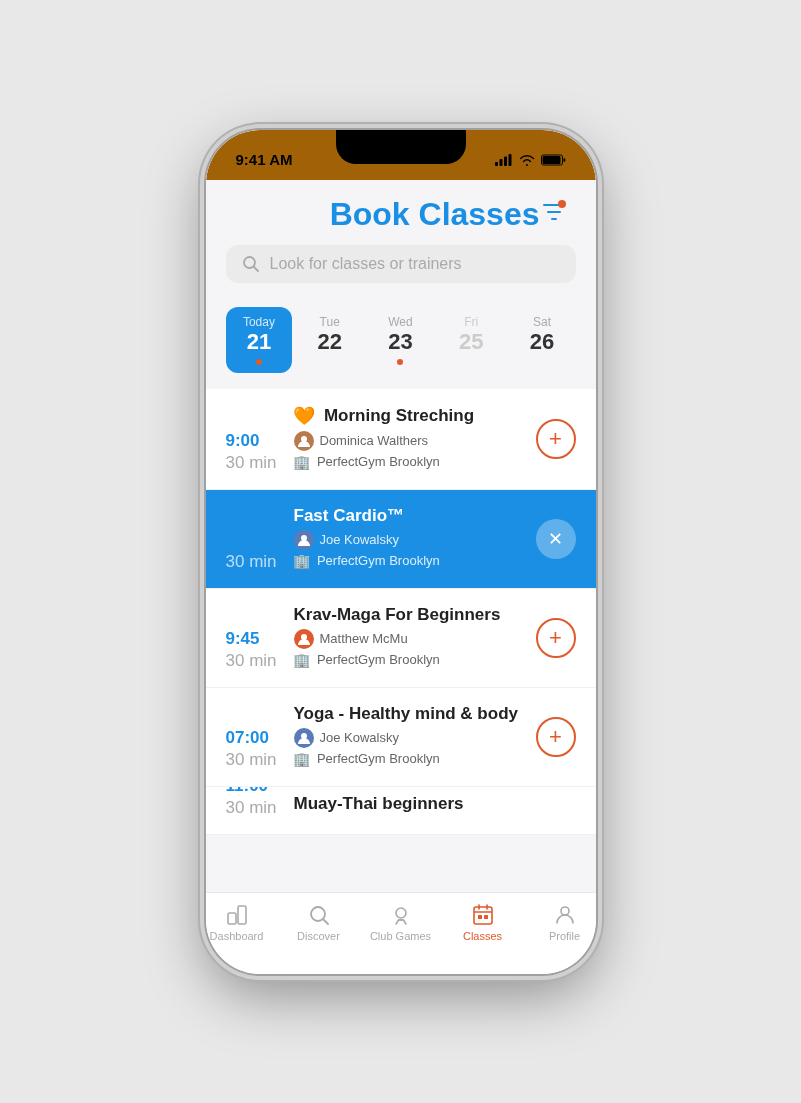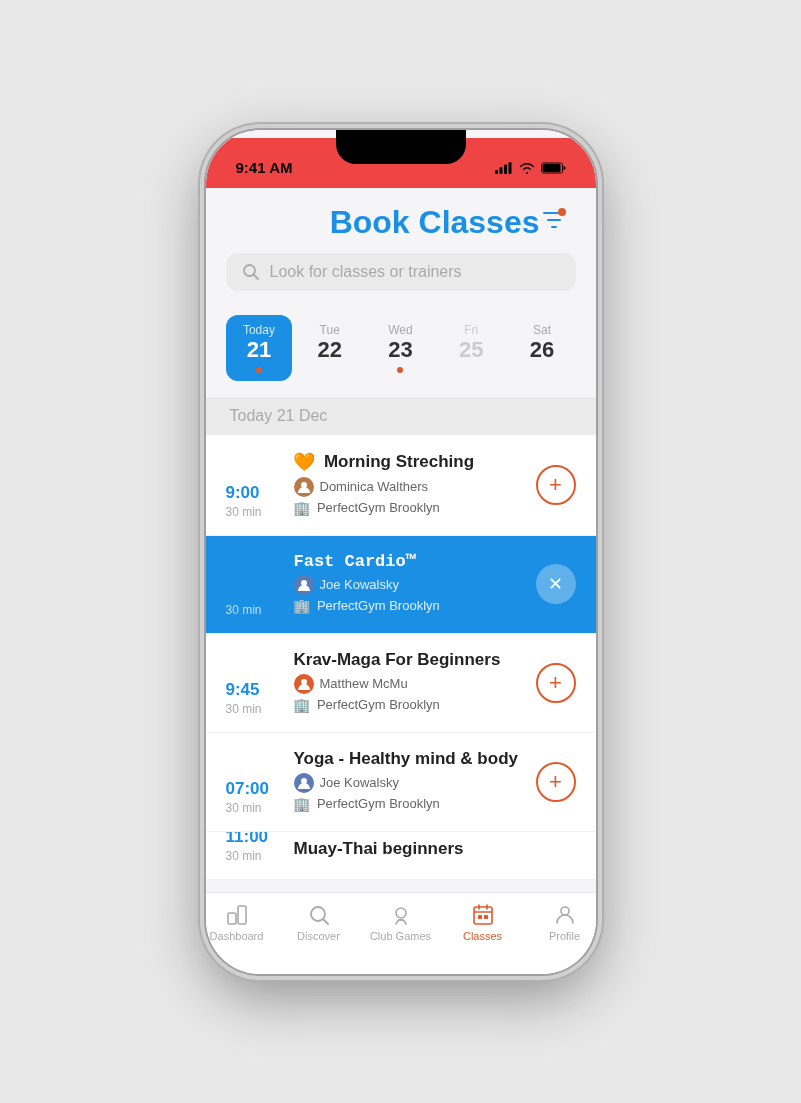--- a/index.html
+++ b/index.html
@@ -51,28 +51,27 @@
       height: 100%;
       background: #f5f5f7;
       border-radius: 54px;
       overflow: hidden;
       display: flex;
       flex-direction: column;
     }
     
     .status-bar {
       height: 50px;
-      background: #ef4444;
+      background: #a16207;
       display: flex;
       align-items: center;
       justify-content: space-between;
       padding: 0 30px;
       padding-top: 10px;
       flex-shrink: 0;
-      margin-top: 8px;
     }
     .status-time {
       font-size: 15px;
       font-weight: 600;
       color: #000;
     }
     .status-icons {
       display: flex;
       align-items: center;
       gap: 6px;
@@ -216,21 +215,21 @@
     }
     .class-time {
       font-size: 17px;
       font-weight: 700;
       color: #1a8fe3;
     }
     .class-item.highlighted .class-time {
       color: rgba(255,255,255,0.7);
     }
     .class-duration {
-      font-size: 12px;
+      font-size: 17px;
       color: #aaa;
       margin-top: 2px;
     }
     .class-item.highlighted .class-duration {
       color: rgba(255,255,255,0.7);
     }
     .class-info {
       flex: 1;
       padding-left: 8px;
     }
@@ -240,21 +239,20 @@
       gap: 8px;
       margin-bottom: 4px;
     }
     .class-name {
       font-size: 17px;
       font-weight: 600;
       color: #222;
     }
     .class-item.highlighted .class-name {
       color: #fff;
-      font-family: Liberation Mono, monospace;
     }
     .class-meta {
       display: flex;
       align-items: center;
       gap: 6px;
       margin-bottom: 3px;
     }
     .class-trainer, .class-gym {
       font-size: 13px;
       color: #666;
@@ -425,23 +423,20 @@
           <span class="date-num">25</span>
           <div class="dot-hidden"></div>
         </div>
         <div class="date-item">
           <span class="date-day-name">Sat</span>
           <span class="date-num">26</span>
           <div class="dot-hidden"></div>
         </div>
       </div>
 
-      <div class="section-label">
-        <span>Today</span><span> 21 Dec</span>
-      </div>
 
       <div class="class-list">
 
         <div class="class-item">
           <div class="class-time-col">
             <div class="class-time">9:00</div>
             <div class="class-duration">30 min</div>
           </div>
           <div class="class-info">
             <div class="class-name-row">

